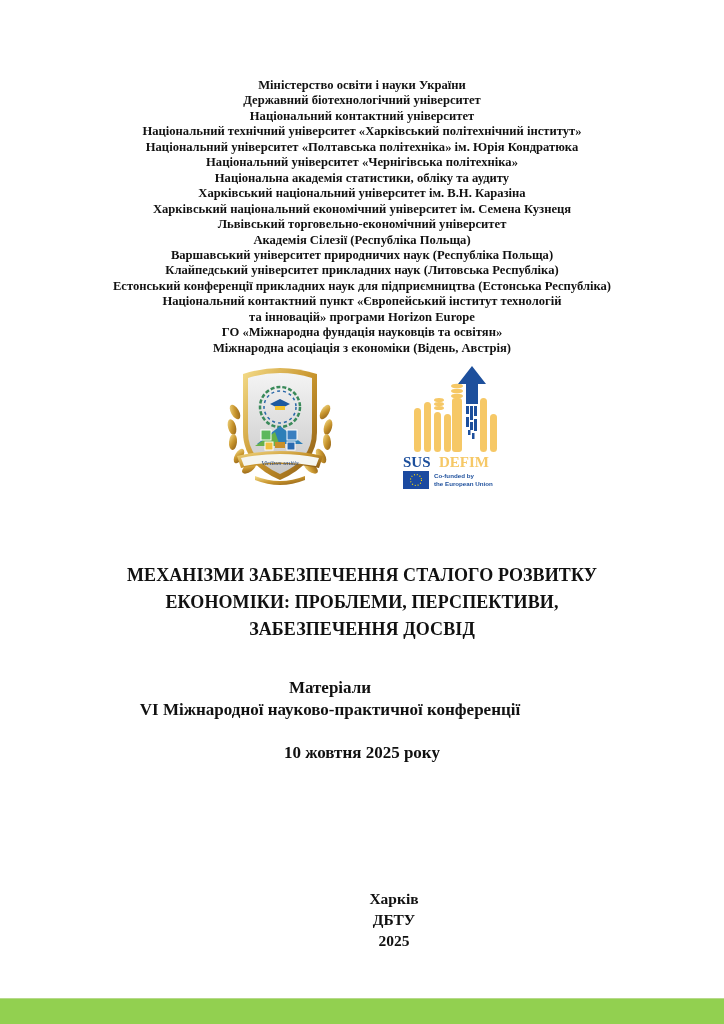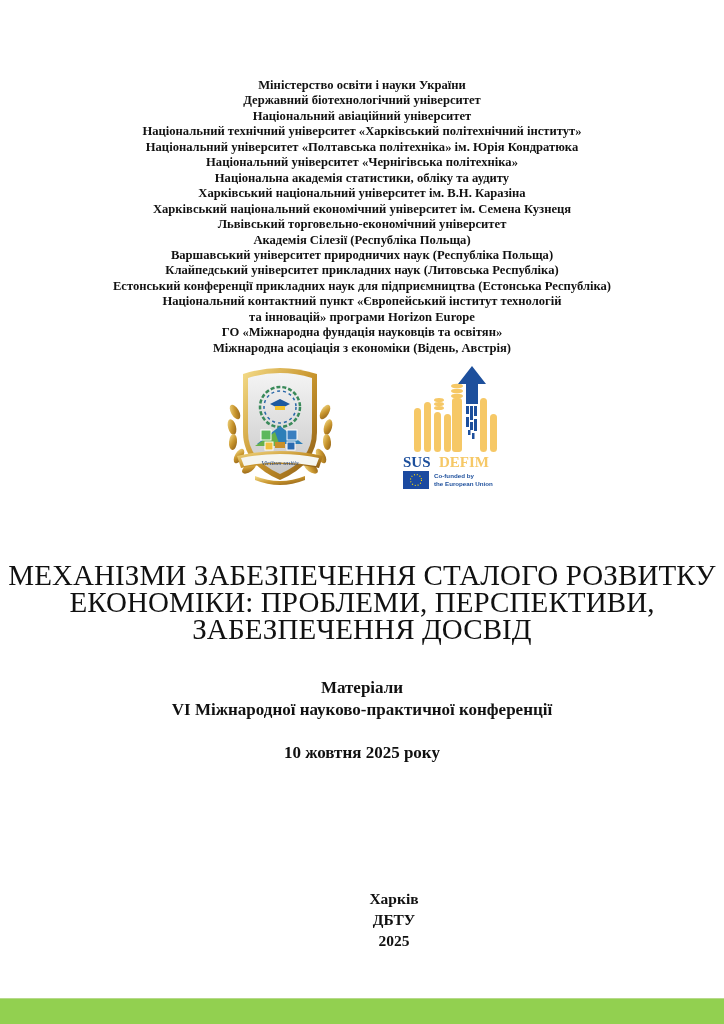--- a/index.html
+++ b/index.html
@@ -10,46 +10,46 @@
   .orgs {
     position:absolute; top:78px; left:0; width:724px; text-align:center;
     font-weight:bold; font-size:12.6px; line-height:15.45px;
   }
   .orgs div { white-space:nowrap; }
   .logos { position:absolute; top:362px; left:0; width:724px; height:130px; }
   .logo-dbtu { position:absolute; left:225px; top:0; width:110px; height:128px; }
   .logo-sus { position:absolute; left:400px; top:2px; width:112px; height:126px; }
   .title {
     position:absolute; top:562px; left:0; width:724px; text-align:center;
-    font-weight:normal; font-size:29px; line-height:27px; letter-spacing:0.1px;
+    font-weight:bold; font-size:18px; line-height:27px; letter-spacing:0.1px;
   }
   .subtitle {
     position:absolute; top:677px; left:0; width:660px; text-align:center;
-    font-weight:bold; font-size:17px; line-height:22px;margin-left:32px;
+    font-weight:bold; font-size:17px; line-height:22px;
   }
   .date {
     position:absolute; top:742px; left:0; width:724px; text-align:center;
     font-weight:bold; font-size:17px; line-height:22px;
   }
   .imprint {
     position:absolute; top:888px; left:0; width:724px; text-align:center;
     font-weight:bold; font-size:15.5px; line-height:21px;padding-left:32px;
   }
   .footer-bar {
     position:absolute; left:0; top:998px; width:724px; height:26px; background:#92d050;
     border-top:1px solid #b7d98c;
   }
 </style>
 </head>
 <body>
 
 <div class="orgs">
   <div>Міністерство освіти і науки України</div>
   <div>Державний біотехнологічний університет</div>
-  <div>Національний авіаційний університет</div>
+  <div>Національний контактний університет</div>
   <div>Національний технічний університет «Харківський політехнічний інститут»</div>
   <div>Національний університет «Полтавська політехніка» ім. Юрія Кондратюка</div>
   <div>Національний університет «Чернігівська політехніка»</div>
   <div>Національна академія статистики, обліку та аудиту</div>
   <div>Харківський національний університет ім. В.Н. Каразіна</div>
   <div>Харківський національний економічний університет ім. Семена Кузнеця</div>
   <div>Львівський торговельно-економічний університет</div>
   <div>Академія Сілезії (Республіка Польща)</div>
   <div>Варшавський університет природничих наук (Республіка Польща)</div>
   <div>Клайпедський університет прикладних наук (Литовська Республіка)</div>

